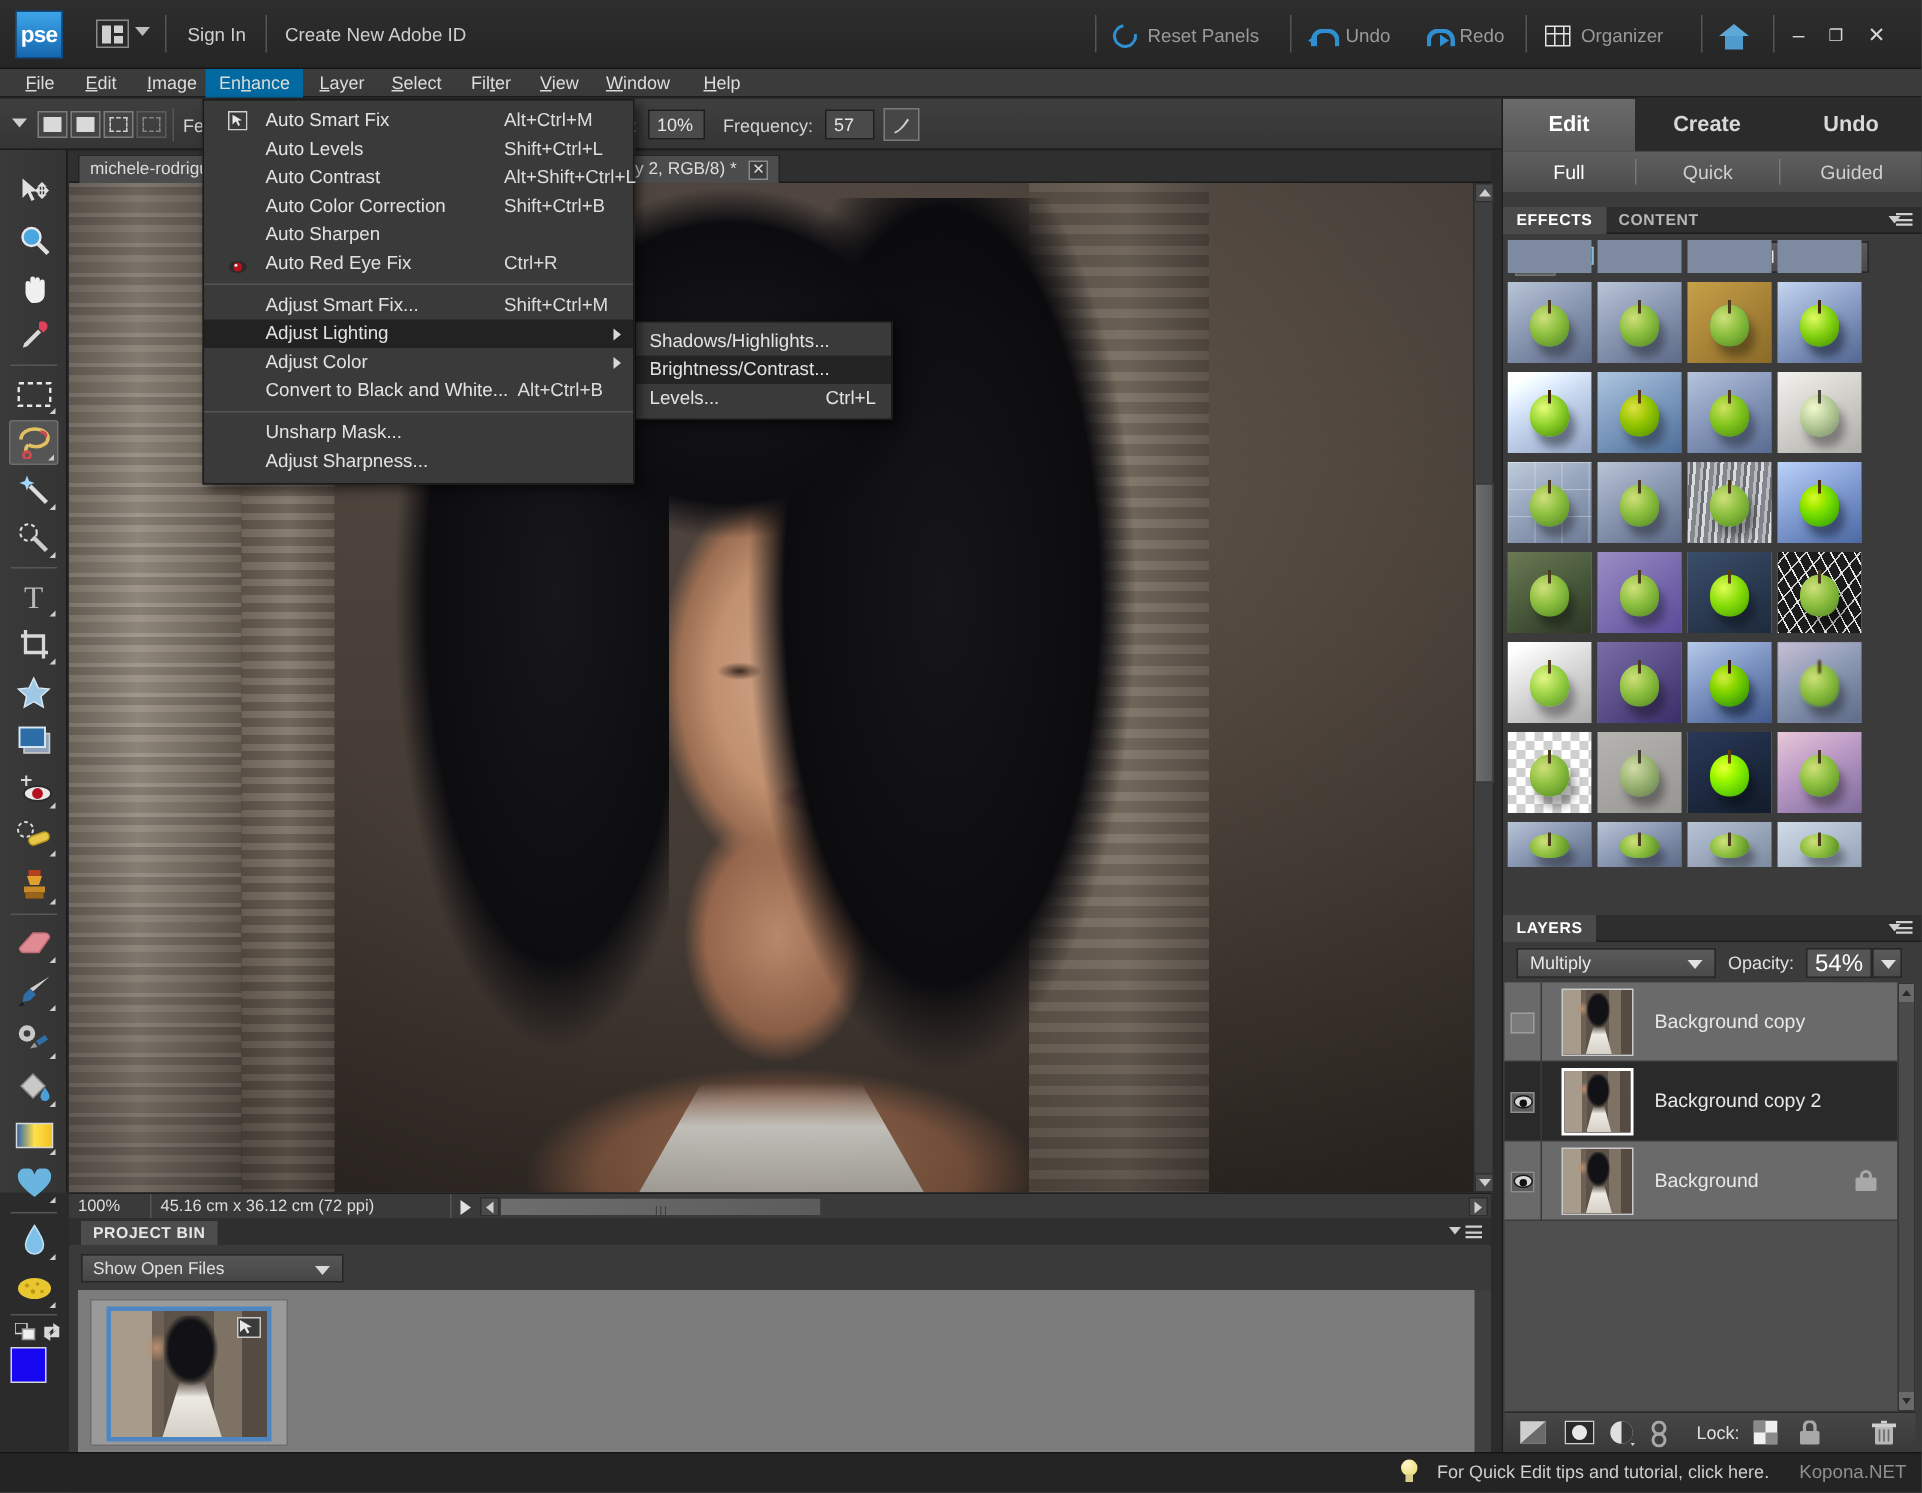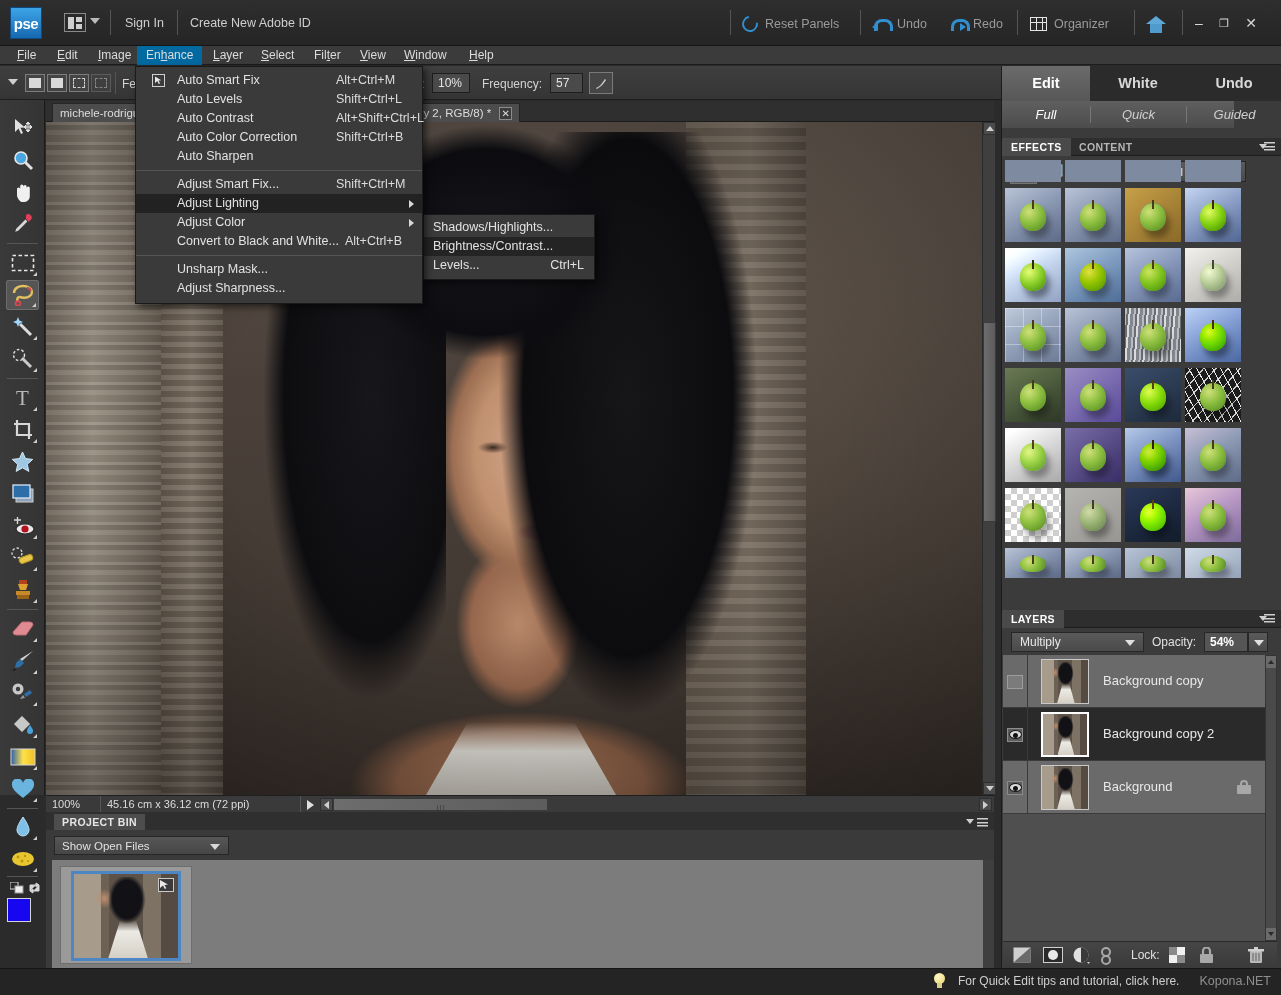--- a/index.html
+++ b/index.html
@@ -245,22 +245,22 @@
     background:linear-gradient(180deg,rgba(255,255,255,0),#eceae4 30%,#d5d0c6);
     clip-path:polygon(30% 0,70% 0,100% 100%,0 100%); }
 
   
   .rpanel { position:absolute; left:1001px; top:66px; width:280px; height:929px;
     background:#3b3b3b; border-left:1px solid #1c1c1c; }
   .maintabs { position:absolute; left:0; top:0; width:280px; height:35px; background:#2b2b2b; }
   .mtab { position:absolute; top:0; height:35px; line-height:35px; text-align:center;
     font-size:14.5px; font-weight:bold; color:#d8d8d8; }
   .mtab.on { background:linear-gradient(#6b6b6b,#575757); color:#fff; }
-  .subtabs { position:absolute; left:0; top:35px; width:232px; height:27px;
-    background:linear-gradient(#5f5f5f,#4c4c4c);font-style:italic; }
+  .subtabs { position:absolute; left:0; top:35px; width:280px; height:27px;
+    background:linear-gradient(#5f5f5f,#4c4c4c); }
   .stab { position:absolute; top:0; height:27px; line-height:27px; text-align:center;
     font-size:13px; color:#cfcfcf; }
   .stab.on { color:#fff; }
   .stab-sep { position:absolute; top:5px; width:1px; height:17px; background:#777; }
 
   .panel-tabrow { position:absolute; left:0; width:280px; height:18px; background:#2e2e2e;
     border-bottom:1px solid #1d1d1d; }
   .ptab { position:absolute; top:0; height:18px; line-height:18px; padding:0 9px;
     font-size:10.5px; font-weight:bold; letter-spacing:.4px; color:#b6b6b6; }
   .ptab.on { background:#4a4a4a; color:#fff; }
@@ -307,22 +307,22 @@
       radial-gradient(circle 1px at 8px 2px,#888 99%,transparent); }
 
   .lyr-ctlrow { position:absolute; left:0; width:280px; height:26px; background:#3b3b3b; }
   .blend-select { position:absolute; left:9px; top:3px; width:133px; height:20px;
     background:linear-gradient(#5a5a5a,#4a4a4a); border:1px solid #272727;
     color:#e8e8e8; font-size:12px; line-height:19px; padding-left:8px; }
   .blend-select .arr { position:absolute; right:8px; top:7px; width:0;height:0;
     border-left:5px solid transparent;border-right:5px solid transparent;border-top:6px solid #e0e0e0;}
   .op-label { position:absolute; left:150px; top:6px; font-size:12px; color:#e0e0e0; }
   .op-field { position:absolute; left:202px; top:3px; width:44px; height:20px;
-    background:#555; border:1px solid #272727; color:#fff; font-size:12px;
-    line-height:19px; padding-left:5px;font-weight:bold; }
+    background:#555; border:1px solid #272727; color:#fff; font-size:16px;
+    line-height:19px; padding-left:5px; }
   .op-arrow { position:absolute; left:246px; top:3px; width:20px; height:20px;
     background:linear-gradient(#5a5a5a,#4a4a4a); border:1px solid #272727; }
   .op-arrow .arr { position:absolute; left:5px; top:7px; width:0;height:0;
     border-left:5px solid transparent;border-right:5px solid transparent;border-top:6px solid #e0e0e0;}
 
   .layer-list { position:absolute; left:1003px; width:274px; background:#4f4f4f; }
   .layer-row { position:absolute; left:0; width:262px; height:53px; border-bottom:1px solid #3a3a3a;}
   .layer-row.sel { background:#2a2a2a; }
   .layer-row.unsel { background:#6a6a6a; }
   .eye-cell { position:absolute; left:0; top:0; width:25px; height:53px;
@@ -735,21 +735,21 @@
         </div>
       </div>
     </div>
     <div class="bin-vscroll" style="left:937px;top:30px;width:11px;height:110px;"></div>
   </div>
 
   <div class="rpanel">
 
     <div class="maintabs">
       <div class="mtab on" style="left:0;width:88px;">Edit</div>
-      <div class="mtab" style="left:88px;width:96px;">White</div>
+      <div class="mtab" style="left:88px;width:96px;">Create</div>
       <div class="mtab" style="left:184px;width:96px;">Undo</div>
     </div>
 
     <div class="subtabs">
       <div class="stab on" style="left:0;width:88px;">Full</div>
       <div class="stab-sep" style="left:88px;"></div>
       <div class="stab" style="left:89px;width:95px;">Quick</div>
       <div class="stab-sep" style="left:184px;"></div>
       <div class="stab" style="left:185px;width:95px;">Guided</div>
     </div>
@@ -1075,20 +1075,31 @@
       <span class="acc">Alt+Shift+Ctrl+L</span>
     </div>
     <div class="mrow">
       <span class="lbl">Auto Color Correction</span>
       <span class="acc">Shift+Ctrl+B</span>
     </div>
     <div class="mrow">
       <span class="lbl">Auto Sharpen</span>
       <span class="acc"></span>
     </div>
+    <div class="mrow">
+      <span class="mgutter-ic" style="top:4px;">
+        <svg width="13" height="10" viewBox="0 0 13 10">
+            <ellipse cx="6.5" cy="5" rx="6" ry="4" fill="#2a2a2a"></ellipse>
+            <circle cx="6.5" cy="5" r="3" fill="#b4111c"></circle>
+            <circle cx="5.3" cy="3.8" r="1" fill="#f0f0f0"></circle>
+          </svg>
+      </span>
+      <span class="lbl">Auto Red Eye Fix</span>
+      <span class="acc">Ctrl+R</span>
+    </div>
 
     <div class="msep"></div>
 
     <div class="mrow">
       <span class="lbl">Adjust Smart Fix...</span>
       <span class="acc">Shift+Ctrl+M</span>
     </div>
     <div class="mrow hl">
       <span class="lbl">Adjust Lighting</span>
       <span class="sub-arrow"></span>

